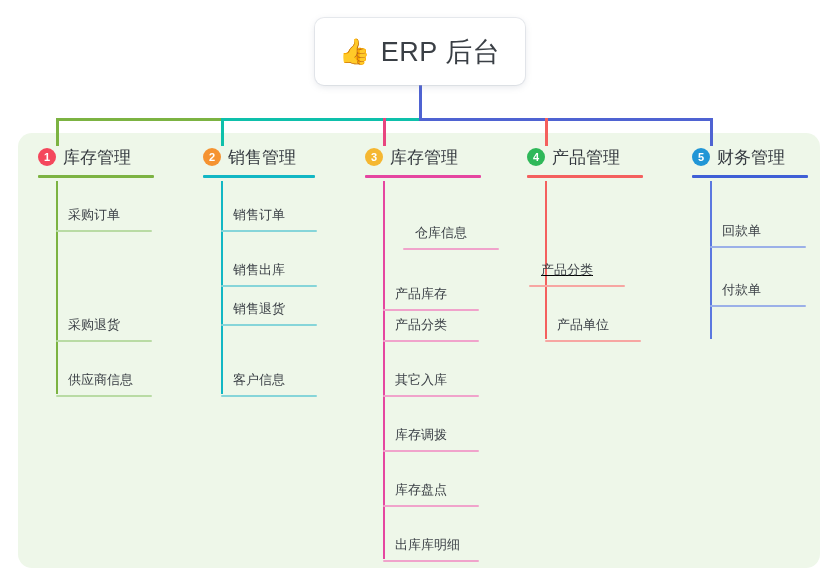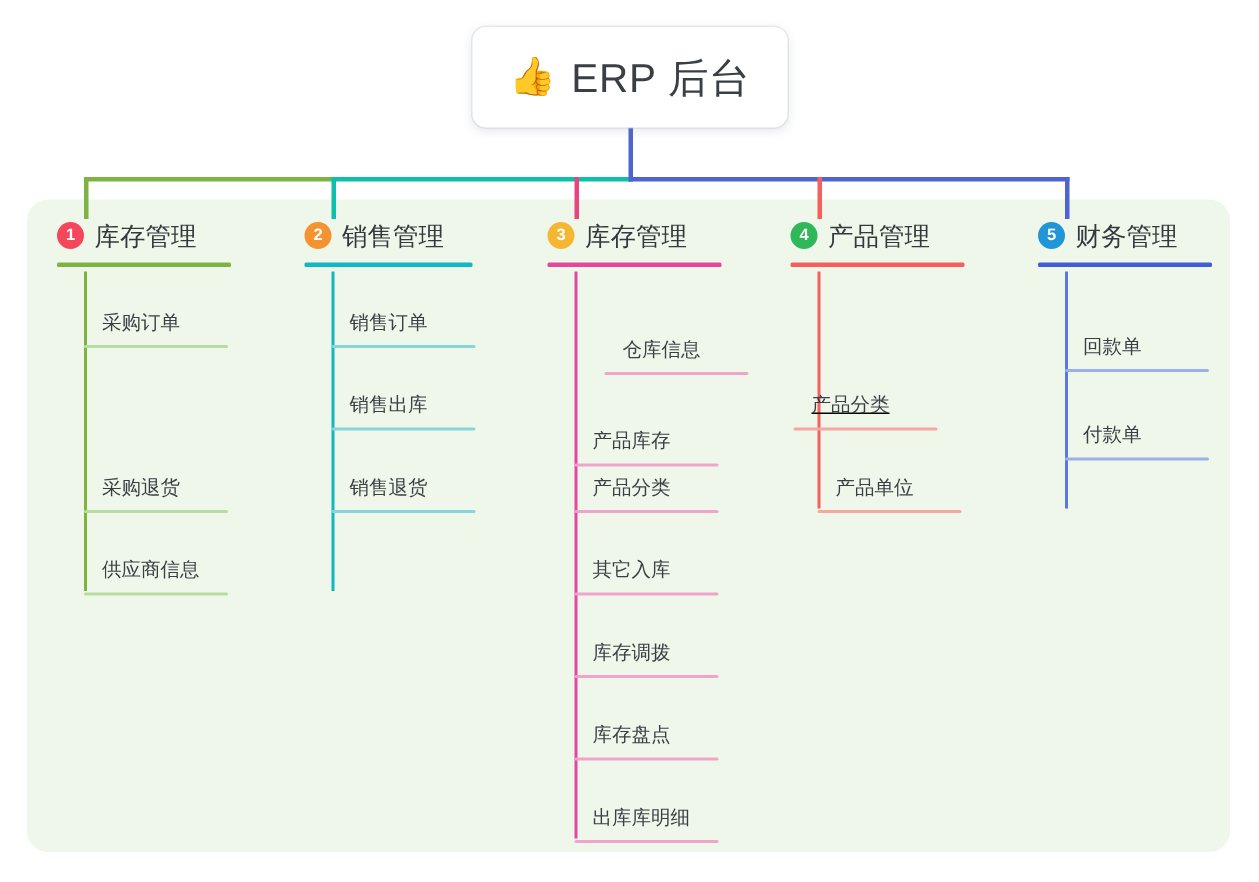--- a/index.html
+++ b/index.html
@@ -148,22 +148,26 @@
     </div>
     <div class="spine" style="left: 221px; top: 181px; height: 213px; background: rgb(18, 183, 196);"></div>
     <div class="leaf" style="left: 221px; top: 206px;">
       <div class="leaf-text">销售订单</div>
       <div class="leaf-rule" style="background: rgb(134, 213, 217);"></div>
     </div>
     <div class="leaf" style="left: 221px; top: 261px;">
       <div class="leaf-text">销售出库</div>
       <div class="leaf-rule" style="background: rgb(134, 213, 217);"></div>
     </div>
-    <div class="leaf" style="left: 221px; top: 316px;">
+    <div class="leaf" style="left: 221px; top: 300px;">
       <div class="leaf-text">销售退货</div>
+      <div class="leaf-rule" style="background: rgb(134, 213, 217);"></div>
+    </div>
+    <div class="leaf" style="left: 221px; top: 371px;">
+      <div class="leaf-text">客户信息</div>
       <div class="leaf-rule" style="background: rgb(134, 213, 217);"></div>
     </div>
     <div class="spine" style="left: 383px; top: 181px; height: 378px; background: rgb(229, 70, 160);"></div>
     <div class="leaf" style="left: 383px; top: 224px; padding-left: 20px;">
       <div class="leaf-text">仓库信息</div>
       <div class="leaf-rule" style="background: rgb(240, 163, 203);"></div>
     </div>
     <div class="leaf" style="left: 383px; top: 261px; margin-top: 24px;">
       <div class="leaf-text">产品库存</div>
       <div class="leaf-rule" style="background: rgb(240, 163, 203);"></div>

